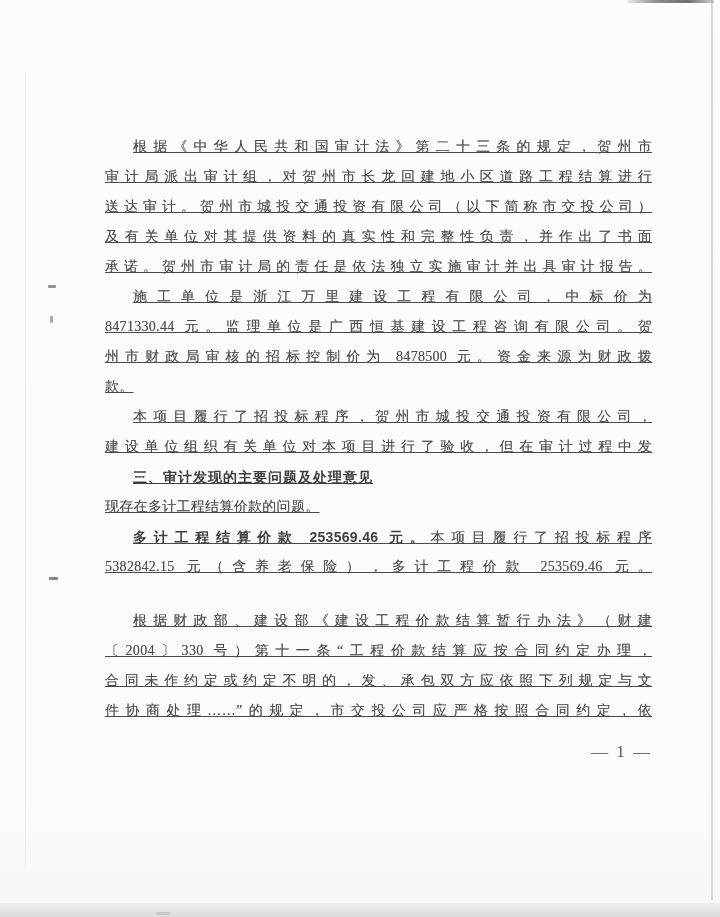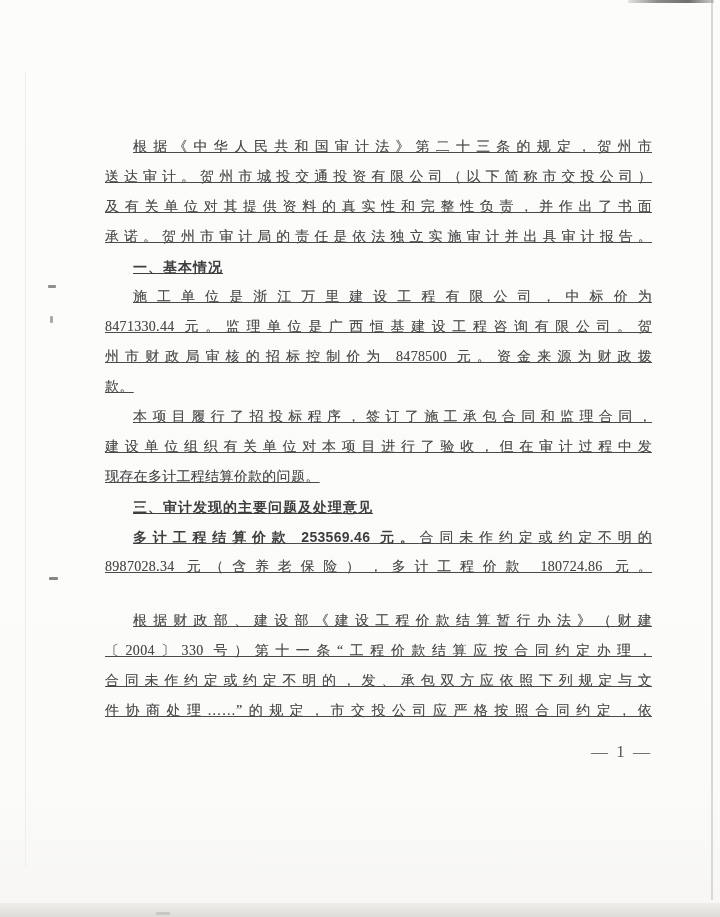--- a/index.html
+++ b/index.html
@@ -88,37 +88,37 @@
   .speck-4 { left: 156px; top: 912px; width: 14px; height: 3px; background: #c9c7c3; border-radius: 1px; }
 </style>
 </head>
 <body>
 
 <div class="scan-page">
 
   <div class="text-col">
 
     <p class="line j indent">根据《中华人民共和国审计法》第二十三条的规定，贺州市</p>
+    <p class="line j">审计局派出审计组，对贺州市长龙回建地小区道路工程结算进行</p>
     <p class="line j">送达审计。贺州市城投交通投资有限公司（以下简称市交投公司）</p>
     <p class="line j">及有关单位对其提供资料的真实性和完整性负责，并作出了书面</p>
     <p class="line j">承诺。贺州市审计局的责任是依法独立实施审计并出具审计报告。</p>
 
-    <p class="line h indent">一、基本情况</p>
     <p class="line j indent">施工单位是浙江万里建设工程有限公司，中标价为</p>
     <p class="line j">8471330.44 元。监理单位是广西恒基建设工程咨询有限公司。贺</p>
     <p class="line j">州市财政局审核的招标控制价为 8478500 元。资金来源为财政拨</p>
     <p class="line">款。</p>
 
-    <p class="line j indent">本项目履行了招投标程序，签订了施工承包合同和监理合同，</p>
+    <p class="line j indent">本项目履行了招投标程序，贺州市城投交通投资有限公司，</p>
     <p class="line j">建设单位组织有关单位对本项目进行了验收，但在审计过程中发</p>
+    <p class="line h indent">三、审计发现的主要问题及处理意见</p>
+
     <p class="line">现存在多计工程结算价款的问题。</p>
-
-    <p class="line h indent">三、审计发现的主要问题及处理意见</p>
-    <p class="line j indent"><span class="bold-lead">多计工程结算价款 253569.46 元。</span><span>合同未作约定或约定不明的</span></p>
-    <p class="line j">8987028.34 元（含养老保险），多计工程价款 180724.86 元。</p>
+    <p class="line j indent"><span class="bold-lead">多计工程结算价款 253569.46 元。</span><span>本项目履行了招投标程序</span></p>
+    <p class="line j">5382842.15 元（含养老保险），多计工程价款 253569.46 元。</p>
 
     <p class="line j indent gap-top">根据财政部、建设部《建设工程价款结算暂行办法》（财建</p>
     <p class="line j">〔2004〕330 号）第十一条“工程价款结算应按合同约定办理，</p>
     <p class="line j">合同未作约定或约定不明的，发、承包双方应依照下列规定与文</p>
     <p class="line j">件协商处理……”的规定，市交投公司应严格按照合同约定，依</p>
 
     <p class="footer-line">— 1 —</p>
   </div>
 
   <div class="artifact fold-left"></div>

